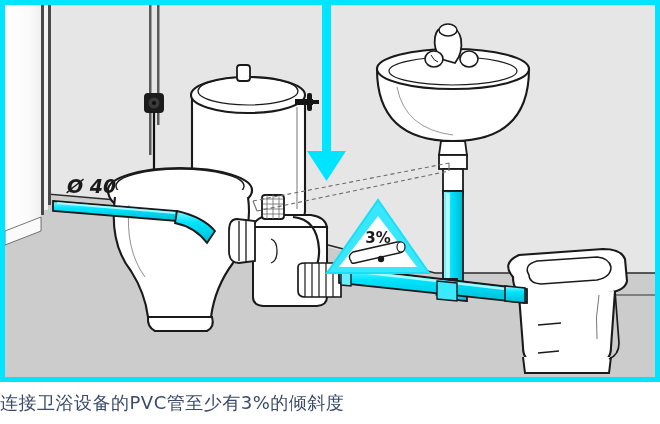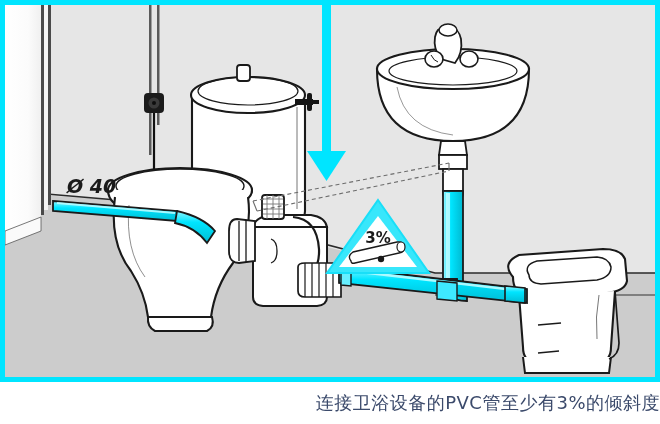--- a/index.html
+++ b/index.html
@@ -41,21 +41,21 @@
   
   #caption-bar {
     position: absolute;
     left: 0;
     top: 382px;
     width: 660px;
     height: 42px;
     background: #ffffff;
     display: flex;
     align-items: center;
-    justify-content: flex-end;
+    justify-content: flex-start;
   }
   #caption-text {
     font-family: "DejaVu Sans", "Liberation Sans", sans-serif;
     font-size: 18px;
     line-height: 24px;
     color: #3b4a6b;
     letter-spacing: 0.5px;
     white-space: nowrap;
   }
   .pipe-label {

